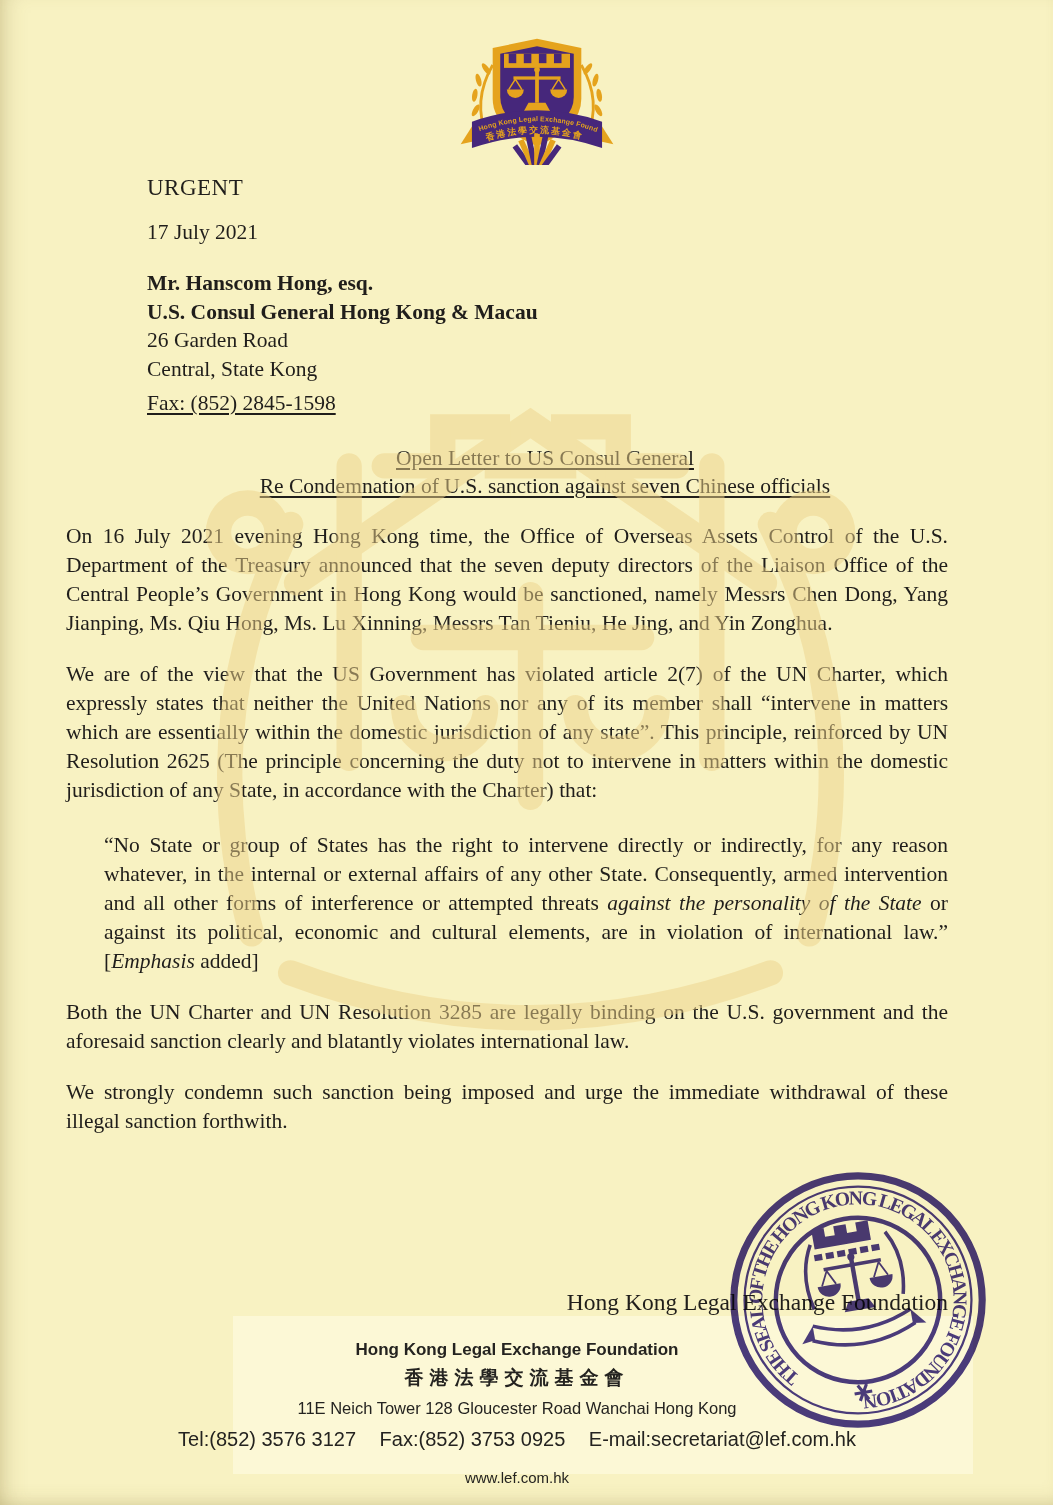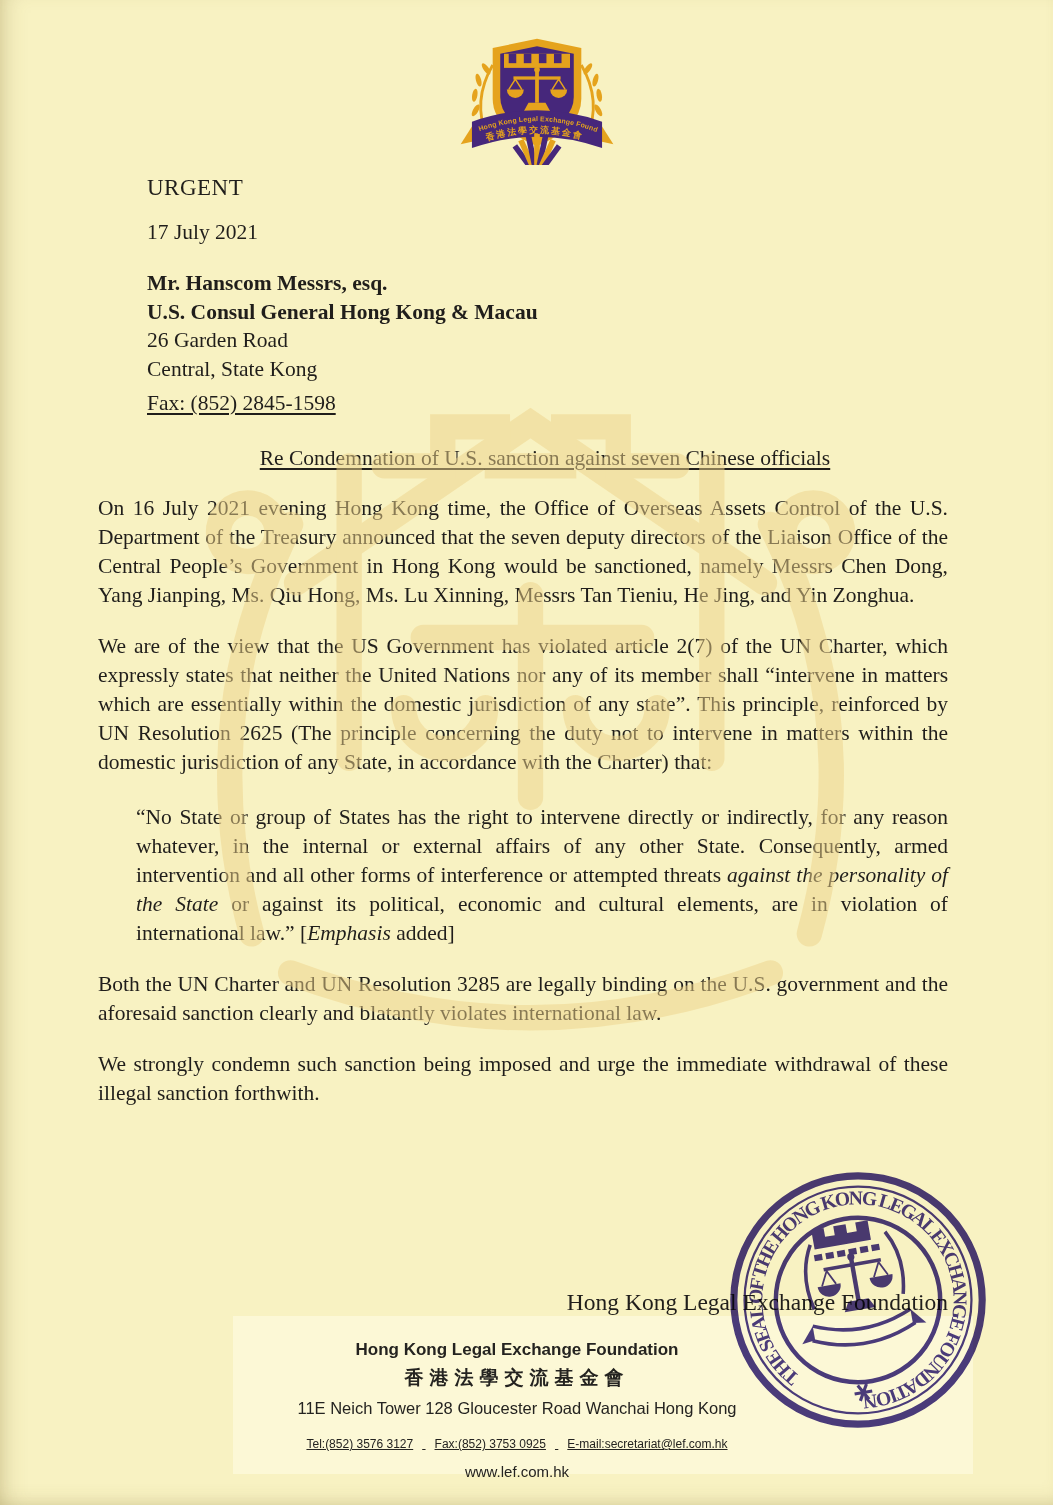--- a/index.html
+++ b/index.html
@@ -31,21 +31,21 @@
   .logo-wrap{position:relative;left:10px;margin:33px auto 0;width:172px;height:132px;}
   .logo-wrap svg{width:100%;height:100%;}
   .urgent{margin:10px 0 0 147px;font-weight:normal;font-size:23px;letter-spacing:.5px;}
   .date{margin:19px 0 0 147px;font-size:21.5px;}
   .recipient{margin:24px 0 0 147px;font-size:21.5px;line-height:28.5px;}
   .recipient .b{font-weight:bold;}
   .fax{margin:8px 0 0 147px;font-size:21.5px;text-decoration:underline;text-underline-offset:3px;}
   .salutation{margin:30px 0 0 147px;font-size:21.5px;}
   .subject{margin:28px 0 0 0;padding:0 105px 0 142px;text-align:center;font-size:21.5px;line-height:28px;}
   .subject div{text-decoration:underline;text-underline-offset:3px;}
-  .letter-body{padding:0 105px 0 98px;font-size:21.5px;line-height:29px;text-align:justify;}
+  .letter-body{padding:0 105px 0 66px;font-size:21.5px;line-height:29px;text-align:justify;}
   .letter-body p{margin-top:22px;}
   .letter-body p.quote{margin-left:38px;margin-top:26px;}
   .it{font-style:italic;}
   .signature{
     position:absolute;left:0;top:1289px;width:948px;
     text-align:right;font-size:23.5px;z-index:1;
   }
   .footer-strip{
     position:absolute;left:233px;top:1316px;width:740px;height:158px;
     background:var(--footer-strip);z-index:0;
@@ -58,23 +58,23 @@
   .seal-wrap svg{width:100%;height:100%;}
   .footer{
     position:absolute;left:137px;top:1340px;width:760px;
     text-align:center;z-index:2;
     font-family:"Liberation Sans","DejaVu Sans",sans-serif;
     color:#242320;
   }
   .footer .org-en{font-size:17px;font-weight:bold;}
   .footer .org-cn{font-size:19px;letter-spacing:6px;margin-top:5px;font-weight:bold;}
   .footer .addr{font-size:16.5px;margin-top:8px;}
-  .footer .contact{font-size:12px;margin-top:19px;text-decoration:underline;}
+  .footer .contact{font-size:20px;margin-top:10px;}
   .footer .contact span{margin:0 9px;}
-  .footer .web{font-size:15px;margin-top:12px;}
+  .footer .web{font-size:15px;margin-top:18px;}
   
   .f-gold{fill:var(--gold);}
   .f-purple{fill:var(--purple);}
   .s-gold{stroke:var(--gold);fill:none;}
   .seal-f{fill:var(--seal);}
   .seal-s{stroke:var(--seal);fill:none;}
   .wm{stroke:var(--watermark);fill:none;stroke-width:13;stroke-linecap:round;}
 </style>
 </head>
 <body>
@@ -173,29 +173,30 @@
             <rect class="f-purple" x="-3" y="-40" width="6" height="28"></rect>
           </g>
       </g>
     </svg>
   </div>
 
   <div class="urgent">URGENT</div>
   <div class="date">17 July 2021</div>
 
   <div class="recipient">
-    <div class="b">Mr. Hanscom Messrs, esq.</div>
+    <div class="b">Mr. Hanscom Hong, esq.</div>
     <div class="b">U.S. Consul General Hong Kong &amp; Macau</div>
     <div>26 Garden Road</div>
     <div>Central, State Kong</div>
   </div>
 
   <div class="fax">Fax: (852) 2845-1598</div>
 
   <div class="subject">
+    <div>Open Letter to US Consul General</div>
     <div>Re Condemnation of U.S. sanction against seven Chinese officials</div>
   </div>
 
   <div class="letter-body">
     <p>On 16 July 2021 evening Hong Kong time, the Office of Overseas Assets Control of the U.S. Department of the Treasury announced that the seven deputy directors of the Liaison Office of the Central People’s Government in Hong Kong would be sanctioned, namely Messrs Chen Dong, Yang Jianping, Ms. Qiu Hong, Ms. Lu Xinning, Messrs Tan Tieniu, He Jing, and Yin Zonghua.</p>
     <p>We are of the view that the US Government has violated article 2(7) of the UN Charter, which expressly states that neither the United Nations nor any of its member shall “intervene in matters which are essentially within the domestic jurisdiction of any state”.  This principle, reinforced by UN Resolution 2625 (The principle concerning the duty not to intervene in matters within the domestic jurisdiction of any State, in accordance with the Charter) that:</p>
     <p class="quote"><span>“No State or group of States has the right to intervene directly or indirectly, for any reason whatever, in the internal or external affairs of any other State. Consequently, armed intervention and all other forms of interference or attempted threats </span><span class="it">against the personality of the State</span><span> or against its political, economic and cultural elements, are in violation of international law.” [</span><span class="it">Emphasis</span><span> added]</span></p>
     <p>Both the UN Charter and UN Resolution 3285 are legally binding on the U.S. government and the aforesaid sanction clearly and blatantly violates international law.</p>
     <p>We strongly condemn such sanction being imposed and urge the immediate withdrawal of these illegal sanction forthwith.</p>
   </div>

